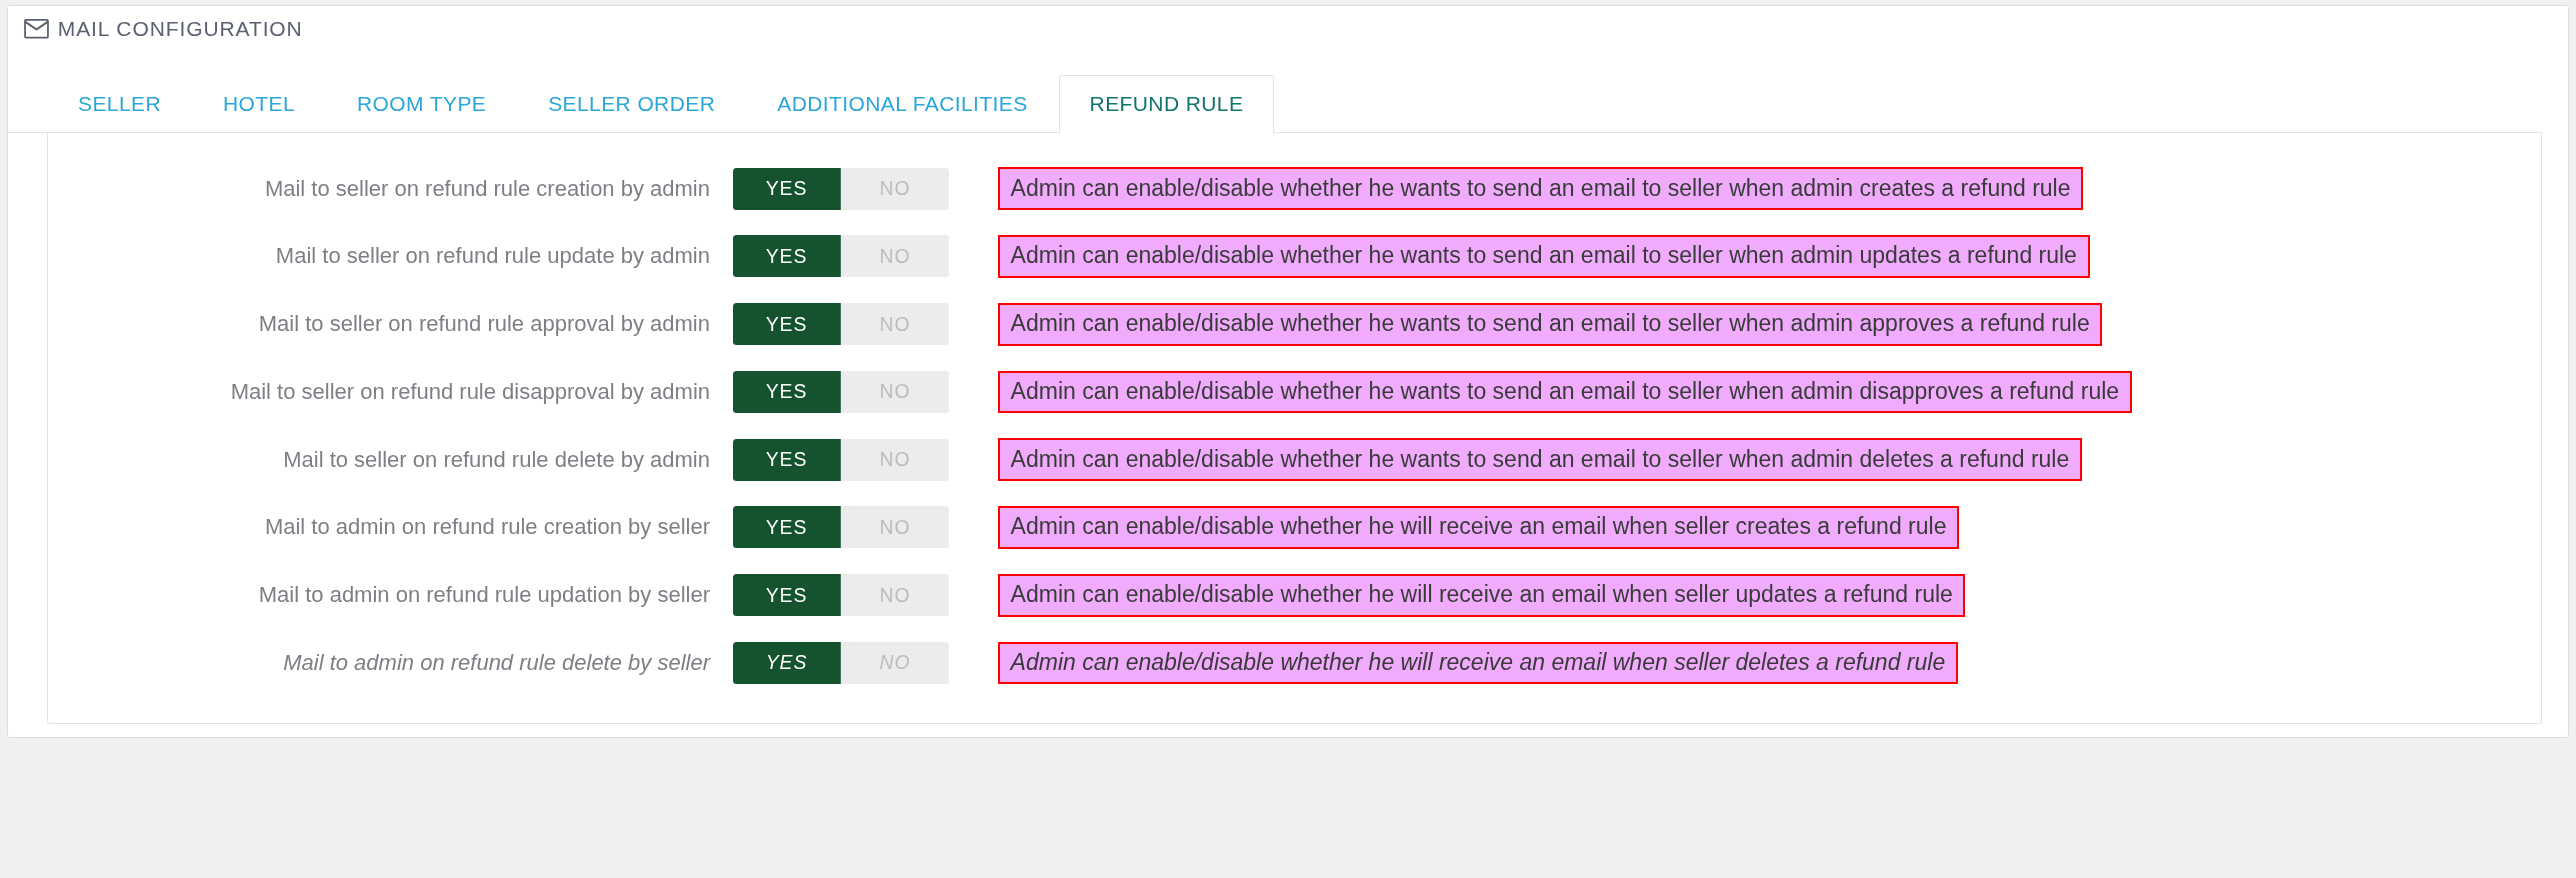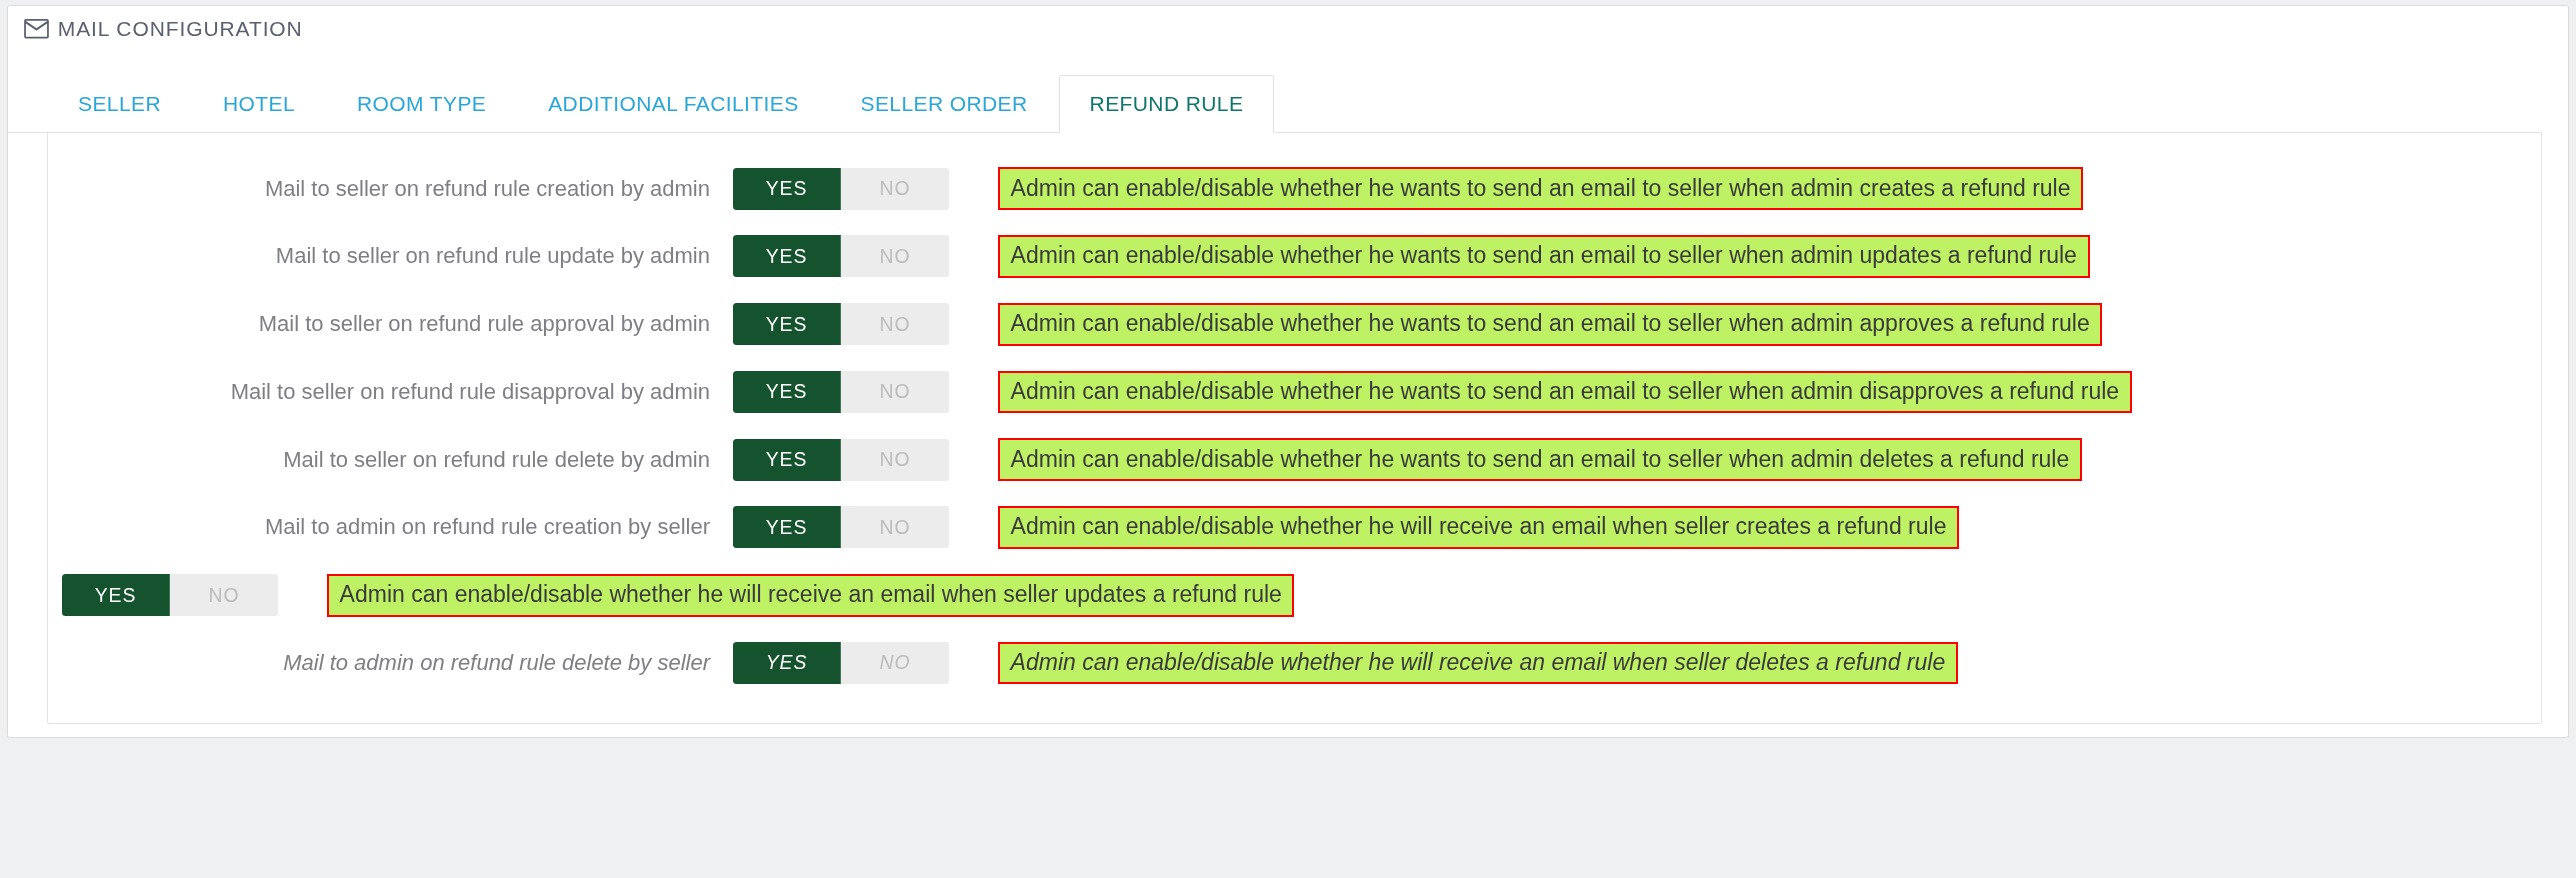--- a/index.html
+++ b/index.html
@@ -112,21 +112,21 @@
     color: #bcbcbc;
   }
   .row .desc-col {
     flex: 0 0 auto;
     margin-left: 35px;
   }
   .desc-box {
     display: inline-block;
     border: 2.7px solid #ff0000;
     color: #3a3a3a;
-    background: #bef264;
+    background: #f0abfc;
     padding: 5.3px 10.6px 7px 10.6px;
     font-size: 23px;
     line-height: 1.15;
     white-space: nowrap;
   }
 </style>
 </head>
 <body>
 
 <div class="page-wrap">
@@ -138,22 +138,22 @@
           <path d="M2 0h24a2 2 0 0 1 2 2v18a2 2 0 0 1-2 2H2a2 2 0 0 1-2-2V2a2 2 0 0 1 2-2zm0 2v.4l12 8.1 12-8.1V2H2zm24 18V5.2l-11.33 7.65a1.2 1.2 0 0 1-1.34 0L2 5.2V20h24z"></path>
         </svg>
       </span>
       <span class="title">MAIL CONFIGURATION</span>
     </div>
 
     <div class="tabs-bar">
       <div class="tab">SELLER</div>
       <div class="tab">HOTEL</div>
       <div class="tab">ROOM TYPE</div>
+      <div class="tab">SELLER ORDER</div>
       <div class="tab">ADDITIONAL FACILITIES</div>
-      <div class="tab">SELLER ORDER</div>
       <div class="tab active">REFUND RULE</div>
     </div>
 
     <div class="tab-body">
 
       <div class="row">
         <div class="label-col">Mail to seller on refund rule creation by admin</div>
         <div class="toggle-col">
           <div class="toggle">
             <div class="opt yes">YES</div>
@@ -224,20 +224,21 @@
             <div class="opt yes">YES</div>
             <div class="opt no">NO</div>
           </div>
         </div>
         <div class="desc-col">
           <span class="desc-box">Admin can enable/disable whether he will receive an email when seller creates a refund rule</span>
         </div>
       </div>
 
       <div class="row">
+        <div class="label-col">Mail to admin on refund rule updation by seller</div>
         <div class="toggle-col">
           <div class="toggle">
             <div class="opt yes">YES</div>
             <div class="opt no">NO</div>
           </div>
         </div>
         <div class="desc-col">
           <span class="desc-box">Admin can enable/disable whether he will receive an email when seller updates a refund rule</span>
         </div>
       </div>

